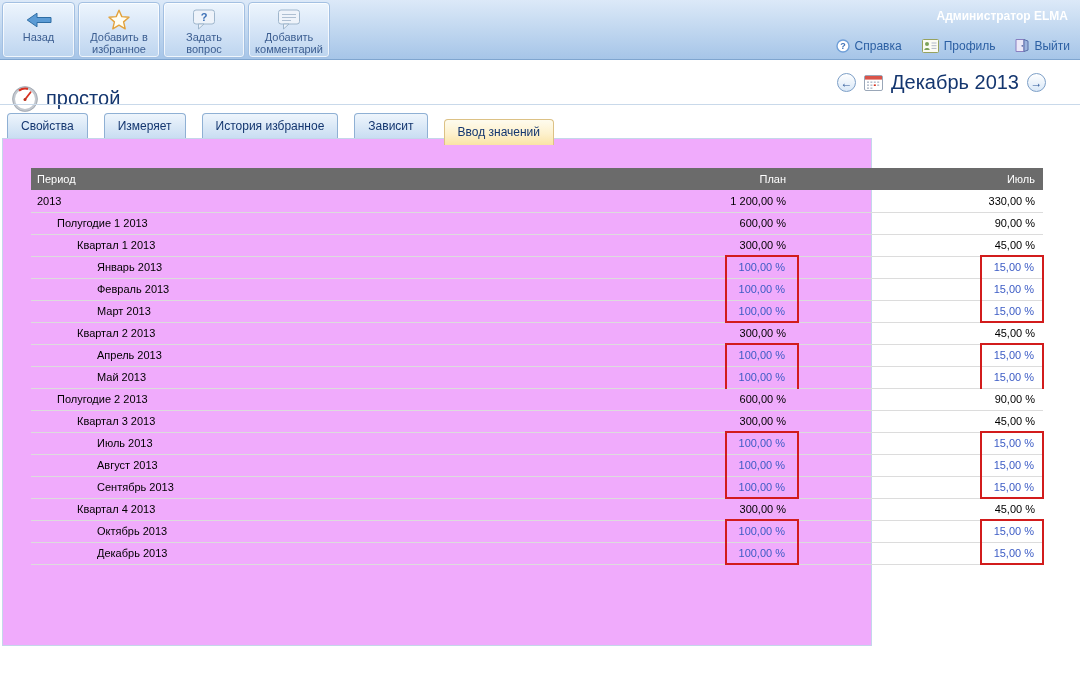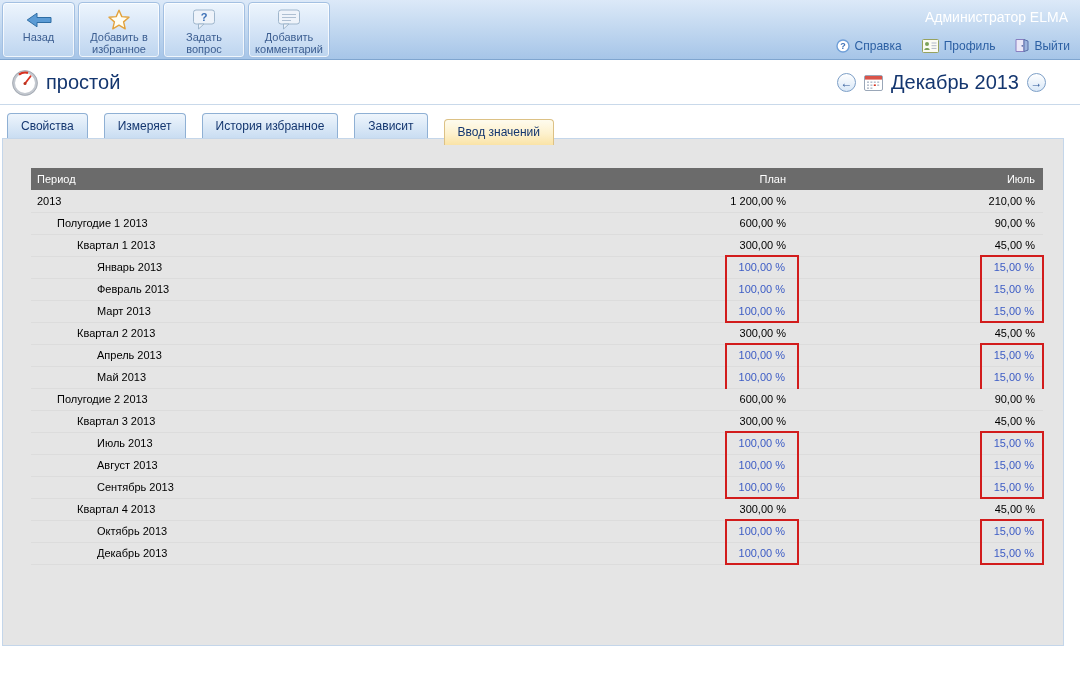--- a/index.html
+++ b/index.html
@@ -18,26 +18,26 @@
   .tb-btn {
     min-width:73px; max-width:82px; height:56px;
     border:1px solid #a3c0e2; border-radius:4px;
     background:linear-gradient(#edf5fd 0%, #d3e3f6 55%, #bdd5ef 100%);
     box-shadow: inset 0 0 0 1px rgba(255,255,255,.75);
     color:#3c5e91; font-size:11px; line-height:12px; text-align:center;
     display:flex; flex-direction:column; align-items:center;
     padding:5px 4px 2px 4px; cursor:pointer;
   }
   .tb-btn .ic { height:23px; display:flex; align-items:center; justify-content:center; }
-  .user-name { position:absolute; top:9px; right:12px; color:#ffffff; font-weight:normal; font-size:14px; }
+  .user-name { position:absolute; top:9px; right:12px; color:#ffffff; font-weight:bold; font-size:12px; }
   .user-links { position:absolute; top:38px; right:10px; display:flex; gap:20px; }
   .user-link { display:flex; align-items:center; gap:5px; color:#2b5fa3; font-size:12px; cursor:pointer; }
   
   .title-row { position:absolute; top:61px; left:0; width:1080px; height:43px; }
-  .title-left { position:absolute; left:12px; top:0; height:43px; display:flex; align-items:center; gap:8px; }
+  .title-left { position:absolute; left:12px; top:16px; height:43px; display:flex; align-items:center; gap:8px; }
   .page-title { color:#14366f; font-size:20px; }
   .date-nav { position:absolute; right:34px; top:0; height:43px; display:flex; align-items:center; gap:8px; }
   .nav-circle {
     width:19px; height:19px; border-radius:50%;
     border:1px solid #7d9fc7; background:linear-gradient(#ffffff,#d9e8f7);
     color:#2b5797; font-size:12px; font-weight:bold;
     display:flex; align-items:center; justify-content:center; cursor:pointer;
   }
   .date-label { color:#14366f; font-size:20px; }
   .title-divider { position:absolute; top:104px; left:0; width:1080px; border-top:1px solid #c9d9ea; }
@@ -49,22 +49,22 @@
     background:linear-gradient(#eef5fc,#c9ddf2);
     color:#14366f; font-size:12px; cursor:pointer; white-space:nowrap;
   }
   .tab.active {
     height:26px;
     background:linear-gradient(#fefbee 0%, #fdf1cd 55%, #fae3a6 100%);
     border-color:#dcc185; position:relative; z-index:4;margin-top:6px;
   }
   
   .panel {
-    position:absolute; top:138px; left:2px; width:1062px; height:508px;
-    border:1px solid #c4d6ea; background:#e5e5e5;
+    position:absolute; top:138px; left:2px; width:870px; height:508px;
+    border:1px solid #c4d6ea; background:#f0abfc;
   }
   
   .tbl-wrap { position:absolute; left:28px; top:29px; }
   table { border-collapse:collapse; table-layout:fixed; width:1012px; font-size:11px; }
   col.c-period { width:695px; } col.c-plan { width:72px; }
   col.c-gap { width:183px; }   col.c-fact { width:62px; }
   thead th {
     background:#6b6b6b; color:#ffffff; font-weight:normal;
     height:22px; font-size:11px;
   }
@@ -226,21 +226,21 @@
           <th class="num plan">План</th>
           <th class="num"></th>
           <th class="num fact">Июль</th>
         </tr>
       </thead>
       <tbody>
           <tr class="">
             <td class="period" style="padding-left: 6px;">2013</td>
             <td class="num plan">1 200,00 %</td>
             <td class="gap"></td>
-            <td class="num fact">210,00 %</td>
+            <td class="num fact">330,00 %</td>
           </tr>
           <tr class="">
             <td class="period" style="padding-left: 26px;">Полугодие 1 2013</td>
             <td class="num plan">600,00 %</td>
             <td class="gap"></td>
             <td class="num fact">90,00 %</td>
           </tr>
           <tr class="">
             <td class="period" style="padding-left: 46px;">Квартал 1 2013</td>
             <td class="num plan">300,00 %</td>

